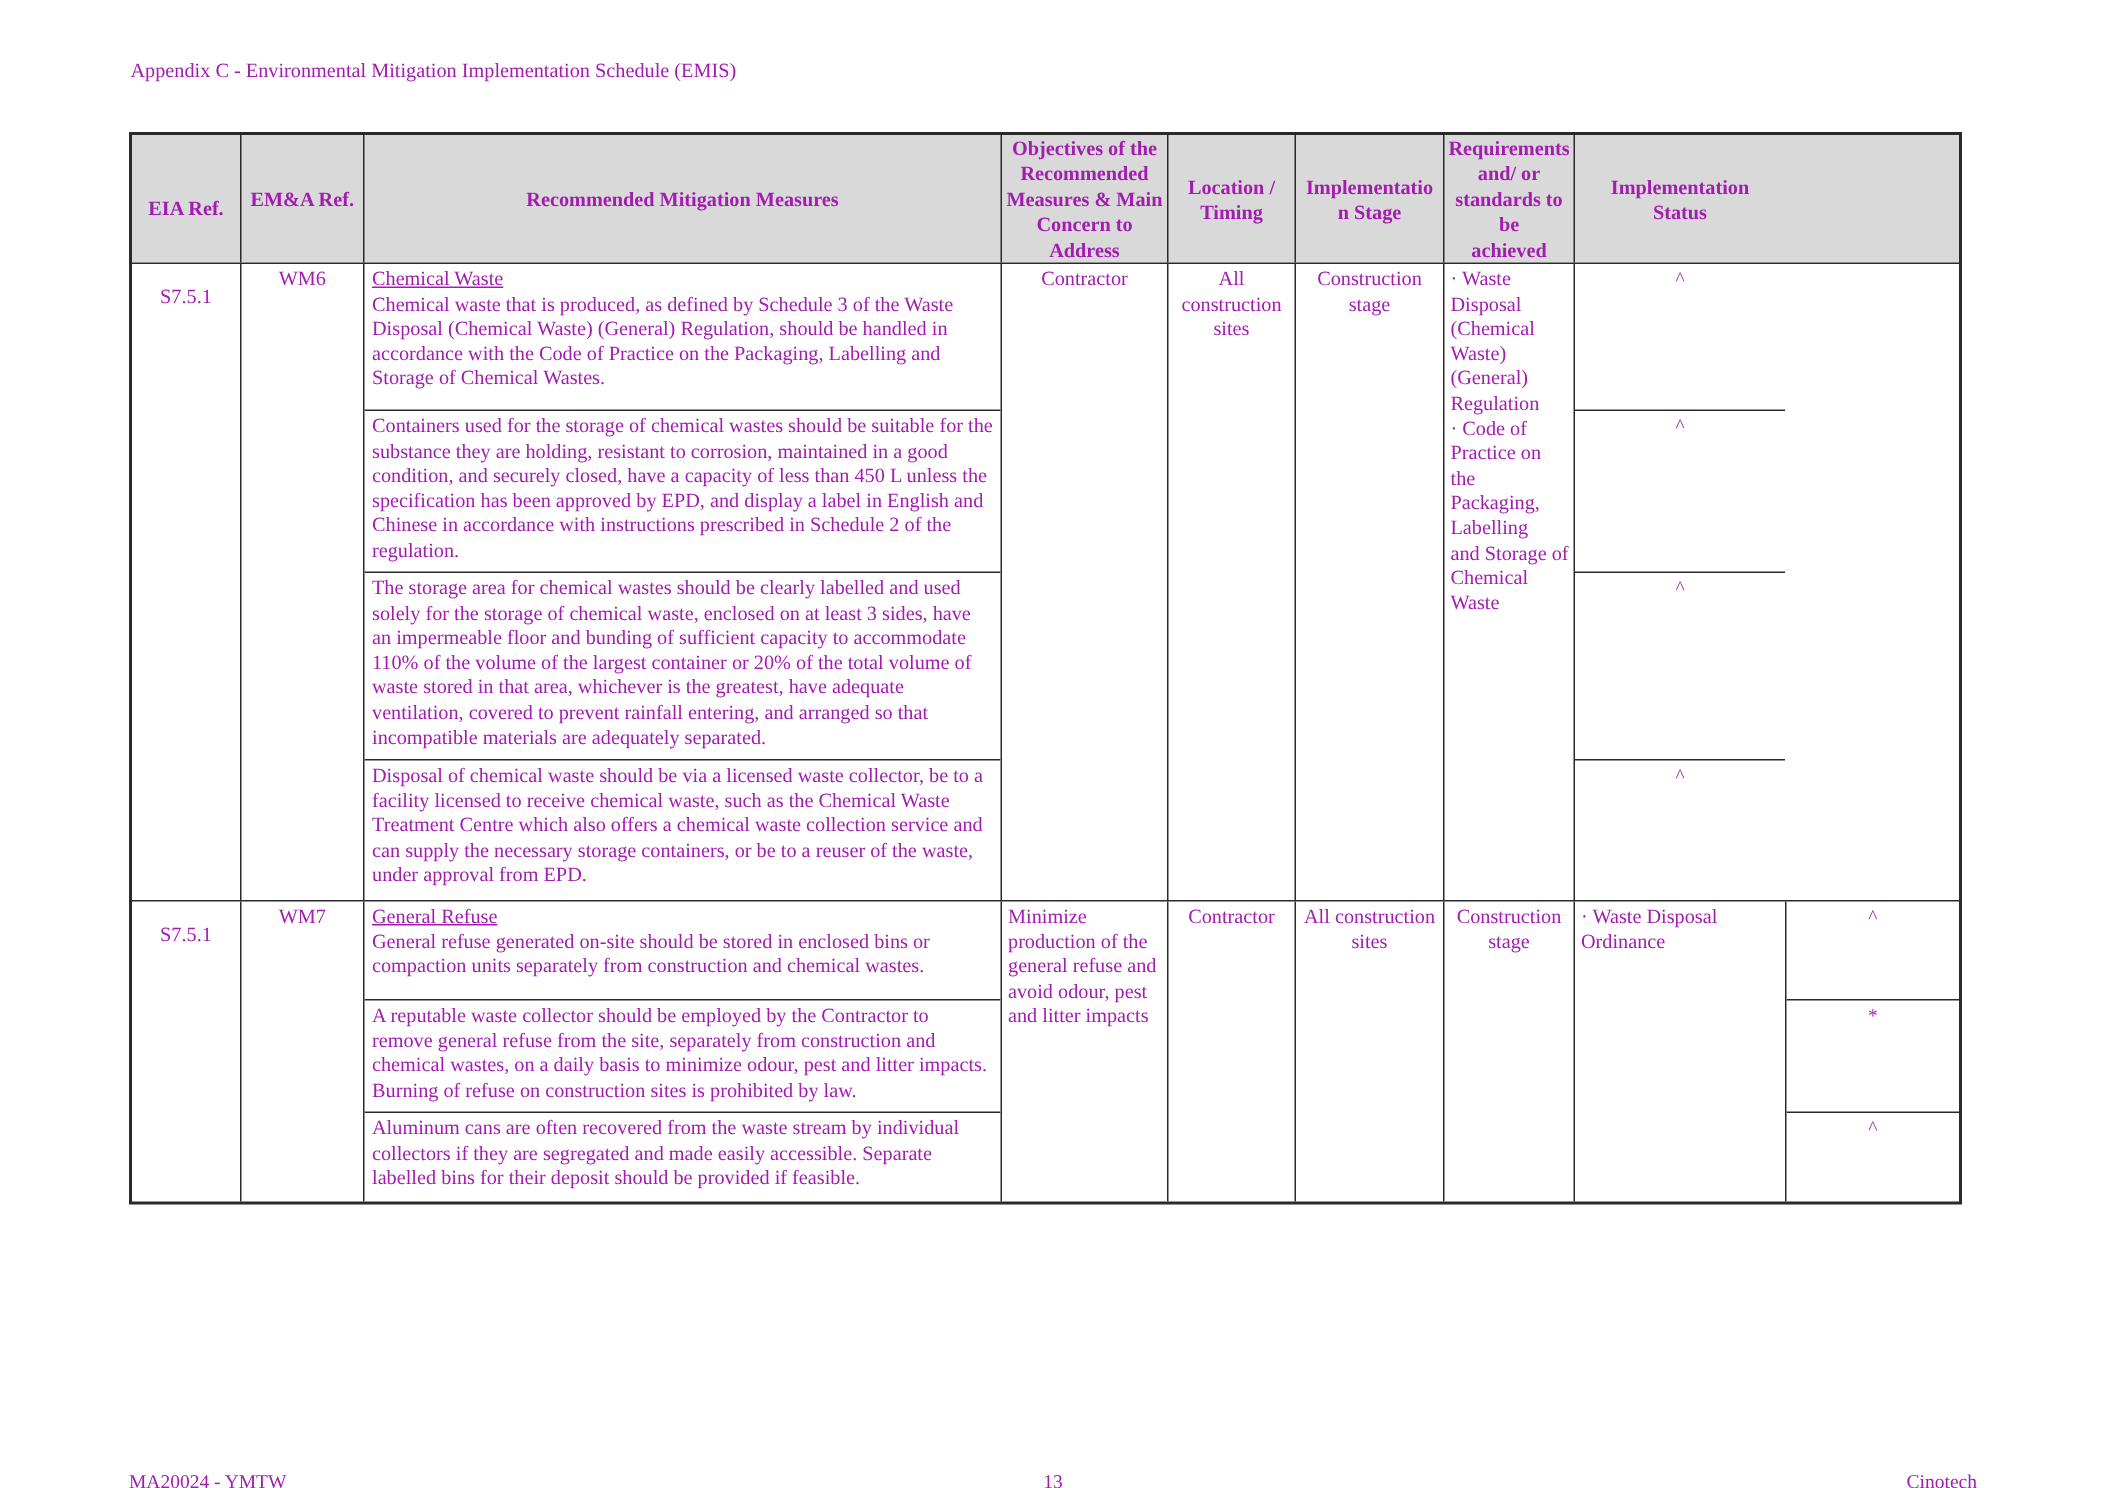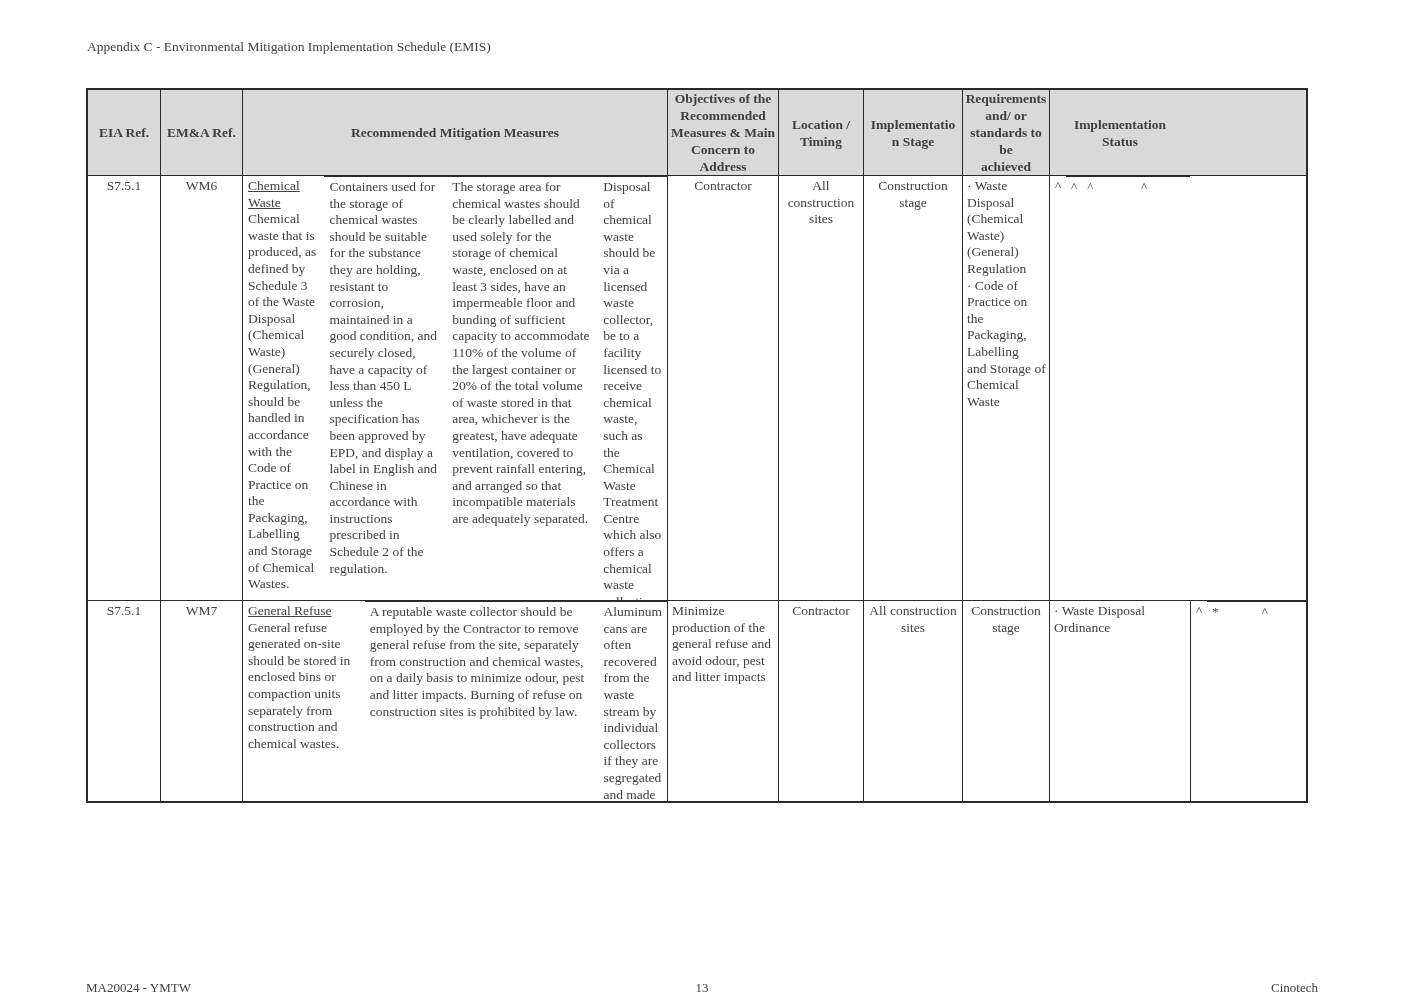--- a/index.html
+++ b/index.html
@@ -1,21 +1,21 @@
 <!DOCTYPE html>
 <html><head>
 <meta charset="utf-8">
 <style>
   html,body{margin:0;padding:0;background:#e8e8e8;}
   .page{
     position:relative;
     width:1402px;height:992px;
     background:#ffffff;
     font-family:"Liberation Serif","DejaVu Serif",serif;
-    color:#404040;
+    color:#a21caf;
     overflow:hidden;
   }
   .doc-title{
     position:absolute;left:87px;top:39px;
     font-size:13.5px;line-height:16px;
   }
   .emis-table{
     position:absolute;left:86px;top:88px;width:1222px;
     border:2px solid #2a2a2a;
     box-sizing:border-box;
@@ -23,38 +23,38 @@
   }
   .grid-row{
     display:grid;
     grid-template-columns:72px 82px 425px 111px 85px 99px 87px 141px 116px;
   }
   .cell{
     box-sizing:border-box;
     border-left:1.5px solid #2a2a2a;
     overflow:hidden;
   }
-  .cell:first-child{border-left:none;}
+  .cell:first-child{border-left:none;margin-top:12px;}
   
   .thead{height:85px;background:#d9d9d9;}
   .thead .cell{
     display:flex;align-items:center;justify-content:center;
     text-align:center;font-weight:bold;
     white-space:pre-line;line-height:17px;
     padding:16px 2px;
   }
   
   .tgroup{border-top:1.5px solid #2a2a2a;}
   .tgroup.g1{height:424px;}
   .tgroup.g2{height:200px;}
   .tgroup .cell{height:100%;}
   .top-center{
     text-align:center;padding-top:2px;
   }
-  .stack{display:flex;flex-direction:row;}
+  .stack{display:flex;flex-direction:column;}
   .subcell{
     box-sizing:border-box;
     border-top:1.5px solid #2a2a2a;
     padding:2px 5px 0 5px;
   }
   .subcell:first-child{border-top:none;}
   .subcell.flexfill{flex:1;}
   .g1 .m1{height:97px;}  .g1 .m2{height:108px;} .g1 .m3{height:125px;}
   .g2 .m1{height:65px;}  .g2 .m2{height:75px;}
   .measure-heading{text-decoration:underline;}

